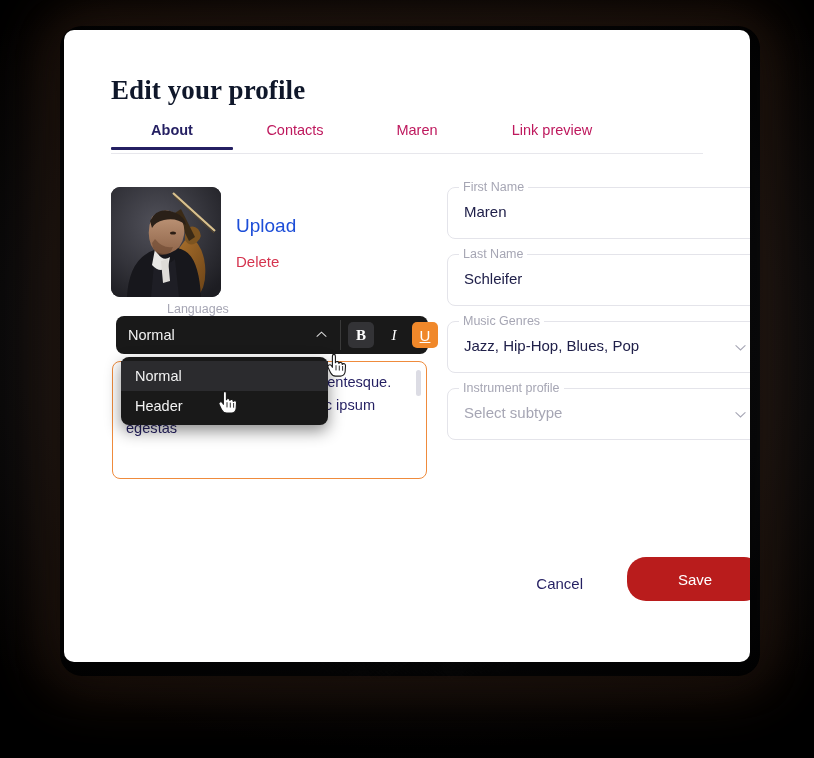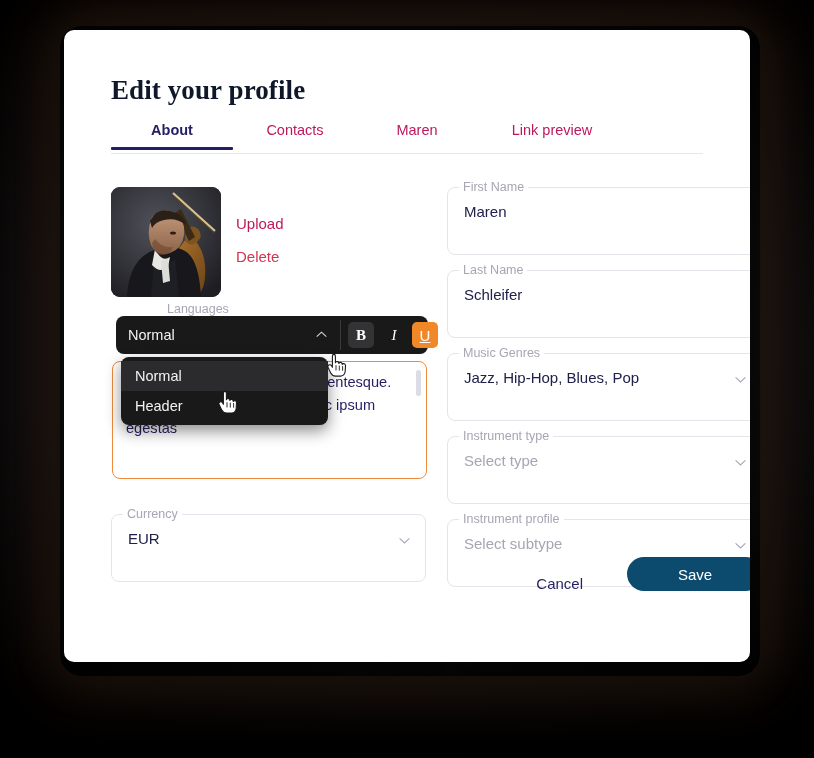--- a/index.html
+++ b/index.html
@@ -151,35 +151,35 @@
     background: #2c2c32;
   }
   .avatar svg { display: block; }
 
   .avatar-actions {
     position: absolute;
     left: 125px;
     top: 28px;
   }
   .link-upload {
-    font-size: 15px;
-    color: #be185d;
+    font-size: 19px;
+    color: #1d4ed8;
     cursor: pointer;
     margin-bottom: 16px;
   }
   .link-delete {
     font-size: 15px;
     color: #d5344f;
     cursor: pointer;
   }
 
   
   .field {
     position: relative;
-    height: 68px;
+    height: 52px;
     margin-bottom: 15px;
   }
   .field .box {
     position: absolute;
     inset: 0;
     border: 1px solid #e4e4ea;
     border-radius: 8px;
     box-sizing: border-box;
     background: #ffffff;
   }
@@ -377,23 +377,23 @@
     color: #241f62;
     cursor: pointer;
     padding: 6px 8px;
     text-align: center;
   }
   .btn-save {
     position: absolute;
     right: 0;
     top: 2px;
     width: 136px;
-    height: 34px;
+    height: 44px;
     border-radius: 19px;
-    background: #0c4a6e;
+    background: #b91c1c;
     color: #ffffff;
     font-size: 15px;
     display: flex;
     align-items: center;
     justify-content: center;
     cursor: pointer;
     border: none;
   }
 
   
@@ -499,28 +499,20 @@
           </div>
           <div class="editor-scroll"></div>
         </div>
 
         <div class="tb-menu">
           <div class="tb-menu-item hover">Normal</div>
           <div class="tb-menu-item">Header</div>
         </div>
       </div>
 
-      <div class="field" style="margin-top:20px;">
-        <div class="box"></div>
-        <div class="flabel">Currency</div>
-        <div class="value">EUR</div>
-        <svg class="chev" viewBox="0 0 12 10">
-          <path d="M1 3 L6 7.6 L11 3" fill="none" stroke="#a6a6b4" stroke-width="1.2" stroke-linecap="round"></path>
-        </svg>
-      </div>
     </div>
 
     <div class="col-right">
 
       <div class="field">
         <div class="box"></div>
         <div class="flabel">First Name</div>
         <div class="value">Maren</div>
       </div>
 
@@ -532,28 +524,20 @@
 
       <div class="field">
         <div class="box"></div>
         <div class="flabel">Music Genres</div>
         <div class="value">Jazz, Hip-Hop, Blues, Pop</div>
         <svg class="chev" viewBox="0 0 12 10">
           <path d="M1 3 L6 7.6 L11 3" fill="none" stroke="#a6a6b4" stroke-width="1.2" stroke-linecap="round"></path>
         </svg>
       </div>
 
-      <div class="field">
-        <div class="box"></div>
-        <div class="flabel">Instrument type</div>
-        <div class="value placeholder">Select type</div>
-        <svg class="chev" viewBox="0 0 12 10">
-          <path d="M1 3 L6 7.6 L11 3" fill="none" stroke="#a6a6b4" stroke-width="1.2" stroke-linecap="round"></path>
-        </svg>
-      </div>
 
       <div class="field">
         <div class="box"></div>
         <div class="flabel">Instrument profile</div>
         <div class="value placeholder">Select subtype</div>
         <svg class="chev" viewBox="0 0 12 10">
           <path d="M1 3 L6 7.6 L11 3" fill="none" stroke="#a6a6b4" stroke-width="1.2" stroke-linecap="round"></path>
         </svg>
       </div>
 

